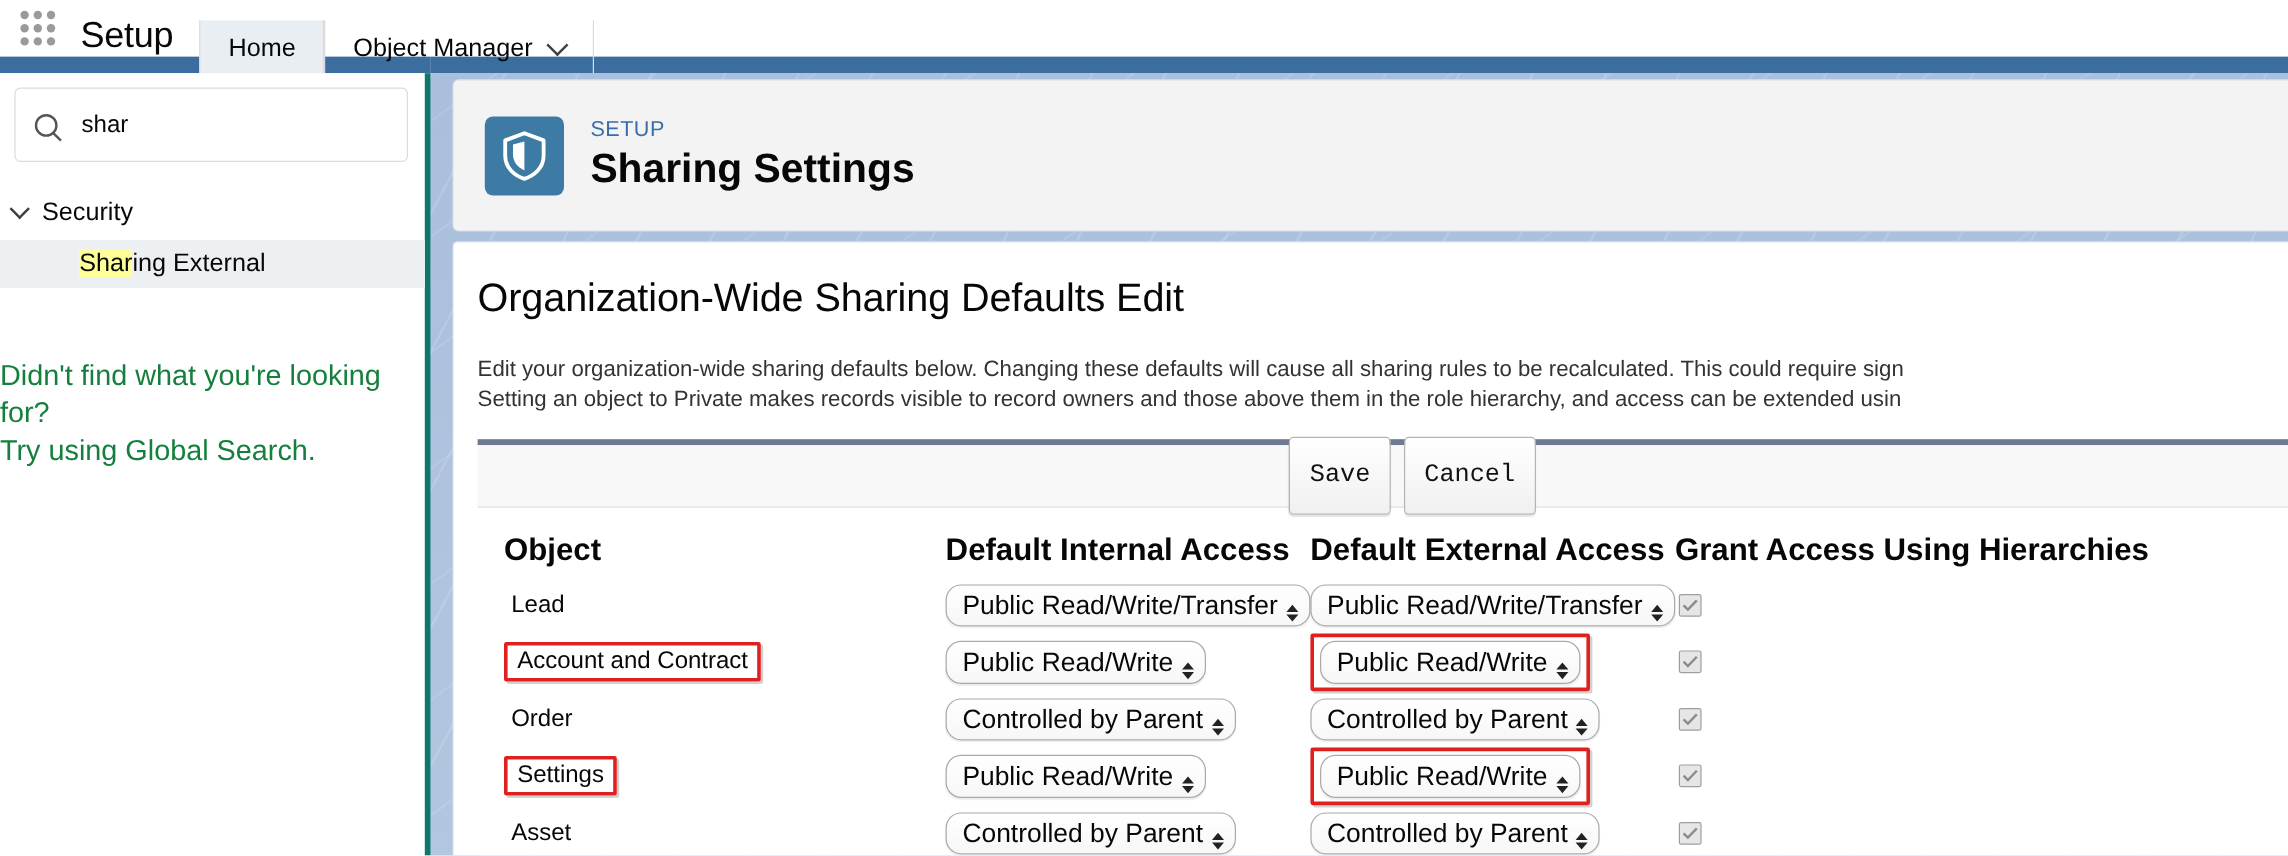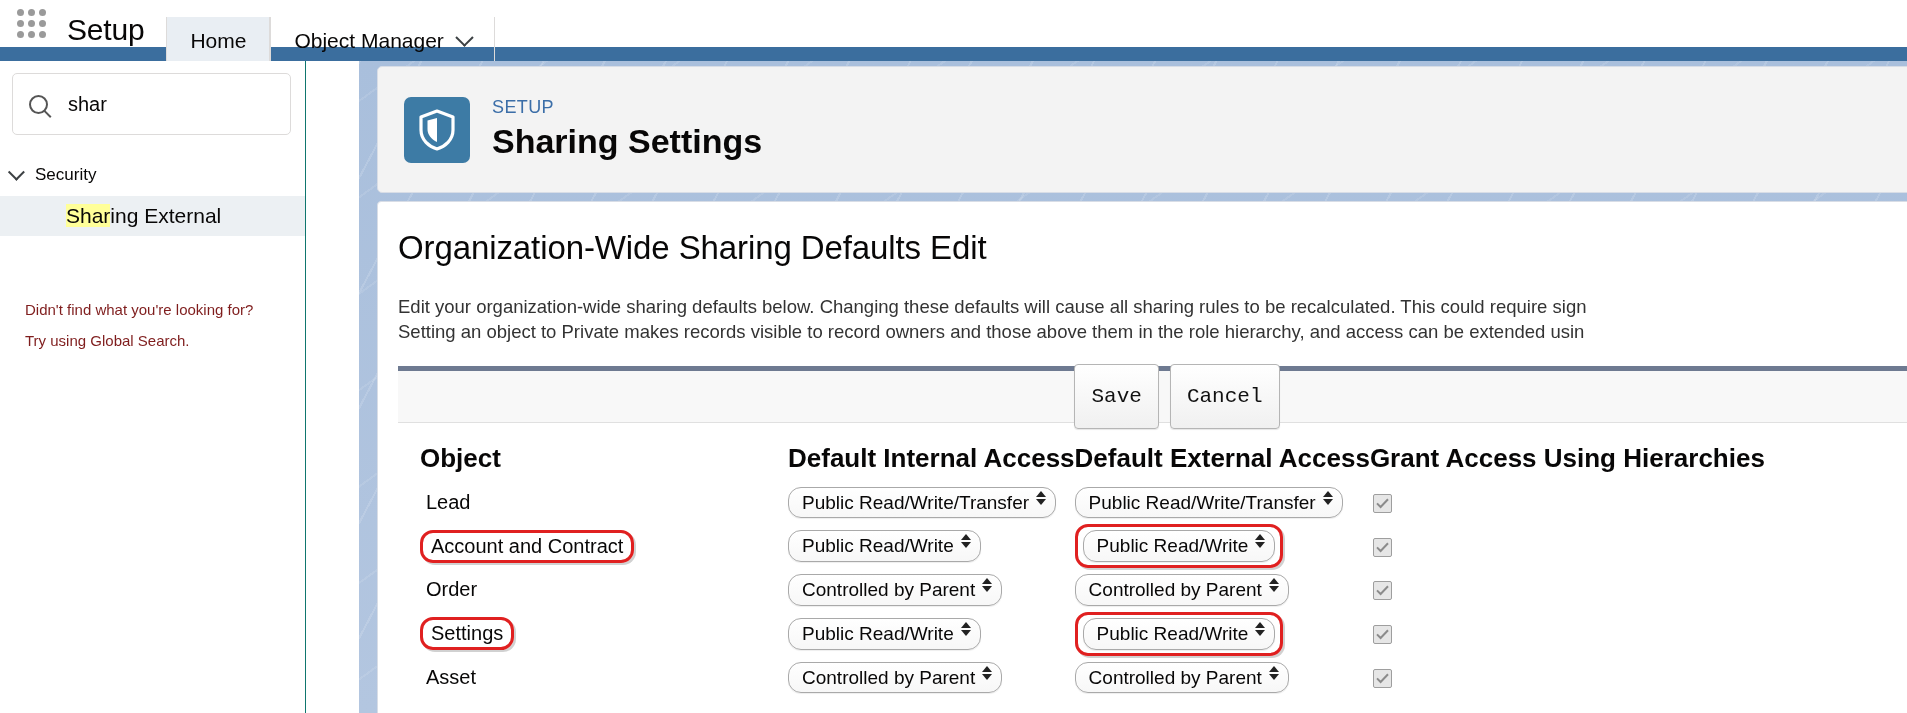--- a/index.html
+++ b/index.html
@@ -46,22 +46,22 @@
     position:absolute; left:359px; top:47px; width:1548px; height:14px;
     background:#3b6e9e;
   }
   #bluestrip-left {
     position:absolute; left:0; top:47px; width:359px; height:14px;
     background:#3b6e9e;
   }
 
   
   #sidebar {
-    position:absolute; left:0; top:61px; width:306px; height:652px;
-    background:#ffffff; border-right:1px solid #0f766e;
+    position:absolute; left:0; top:61px; width:359px; height:652px;
+    background:#ffffff; border-right:5px solid #0f766e;
   }
   #search-wrap {
     margin:12px 14px 0 12px; height:62px;
     border:1px solid #dddbda; border-radius:5px; background:#fff;
     display:flex; align-items:center; padding:0 16px;
   }
   #search-icon {
     width:19px; height:19px; border:2.3px solid #555; border-radius:50%;
     position:relative; flex:none; margin-right:18px;
   }
@@ -74,29 +74,29 @@
     font-family:"Liberation Sans", sans-serif; background:transparent;
   }
   .tree-section {
     display:flex; align-items:center; margin-top:30px; padding-left:5px; cursor:pointer;
   }
   .tree-chevron {
     width:12px; height:12px; margin:0 14px 0 4px;
     border-right:2.2px solid #3c4043; border-bottom:2.2px solid #3c4043;
     transform:rotate(45deg) translate(-1px,-3px); flex:none;
   }
-  .tree-section-label { font-size:17px; color:#080707; }
+  .tree-section-label { font-size:21px; color:#080707; }
   .tree-item {
     margin-top:11px; height:40px; display:flex; align-items:center;
     padding-left:66px; font-size:21px; color:#080707; cursor:pointer;
   }
   .tree-item.selected { background:#ecf0f3; }
   .hl { background:#ffff99; }
   #sidebar-help {
-    margin:58px 30px 0 25px; font-size:15px; color:#7f1d1d; line-height:31px;
+    margin:58px 30px 0 0; font-size:24px; color:#15803d; line-height:31px;
   }
 
   
   #main {
     position:absolute; left:359px; top:61px; width:1548px; height:652px;
     background:#adc2de;
     background-image:
       radial-gradient(circle at 18% 38%, rgba(255,255,255,.30) 0 1.4px, transparent 1.6px),
       radial-gradient(circle at 46% 72%, rgba(255,255,255,.26) 0 1.4px, transparent 1.6px),
       radial-gradient(circle at 74% 22%, rgba(255,255,255,.26) 0 1.4px, transparent 1.6px),
@@ -164,30 +164,30 @@
     font-size:20px; color:#080707; padding:3px 0; vertical-align:middle;
     white-space:nowrap;
   }
   .col-object  { width:390px; padding-left:22px !important; }
   .col-int     { width:284px; }
   .col-ext     { width:252px; }
   .col-grant   { width:auto; }
 
   .obj-name { display:inline-block; padding:3px 6px; }
   .boxed-red {
-    border:3px solid #e02020; border-radius:13px; padding:2px 8px;
+    border:3px solid #e02020; border-radius:2px; padding:2px 8px;
     display:inline-block; box-shadow:2px 2px 0 rgba(0,0,0,.18);
   }
   .sel-wrap { display:inline-block; }
   .sel-wrap.boxed-red { padding:3px 5px; }
   .sf-select {
-    display:inline-flex; align-items:flex-start; justify-content:space-between;
+    display:inline-flex; align-items:flex-end; justify-content:space-between;
     background:linear-gradient(180deg,#ffffff 0%,#f7f7f7 100%);
     border:1px solid #a9a9a9; border-radius:13px;
-    font-size:19px; color:#080707; padding:3px 9px 3px 13px;
+    font-size:22px; color:#080707; padding:3px 9px 3px 13px;
     box-shadow:0 1px 1px rgba(0,0,0,.07); cursor:pointer; line-height:1.25;
   }
   .sf-select .caret { margin-left:7px; display:inline-flex; flex-direction:column; line-height:0; }
   .sf-select .caret i {
     display:block; width:0; height:0; border-left:5px solid transparent;
     border-right:5px solid transparent; font-style:normal;
   }
   .sf-select .caret i.up   { border-bottom:6px solid #222; margin-bottom:2px; }
   .sf-select .caret i.down { border-top:6px solid #222; }
   .grant-check {

